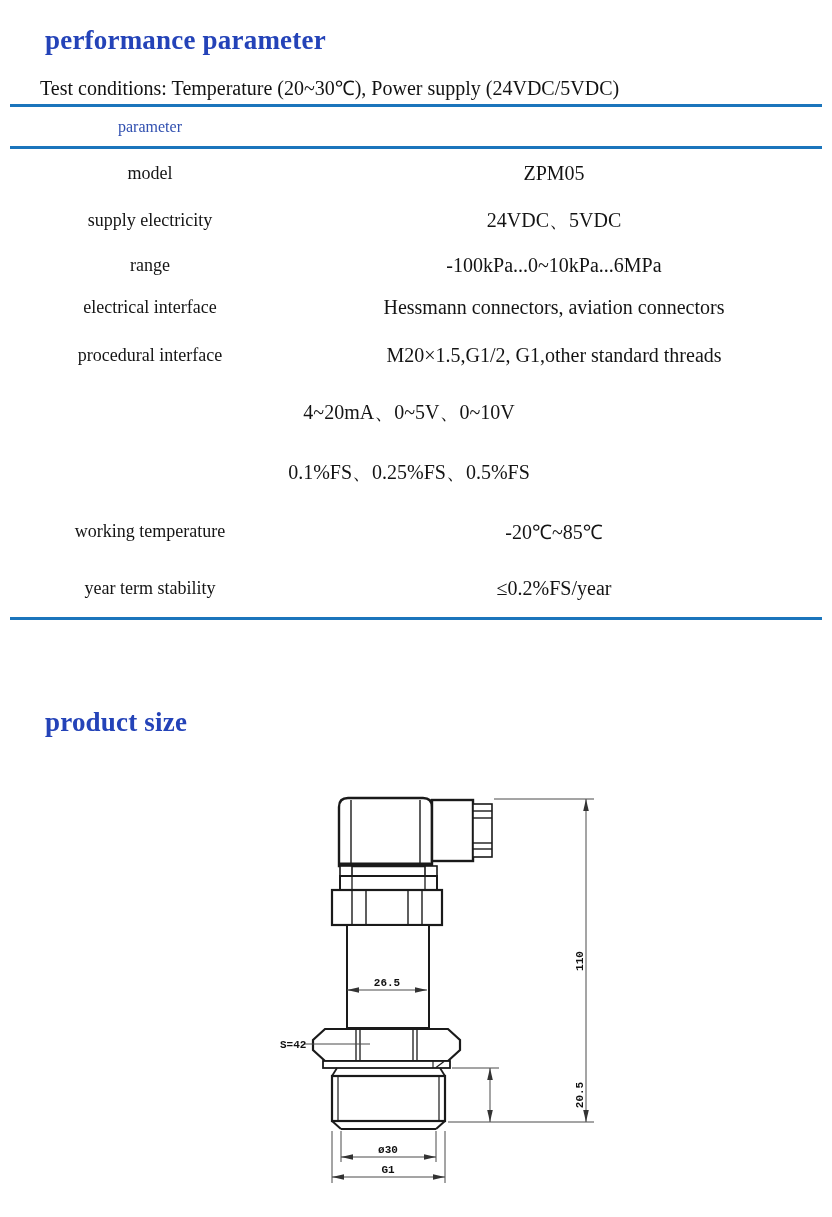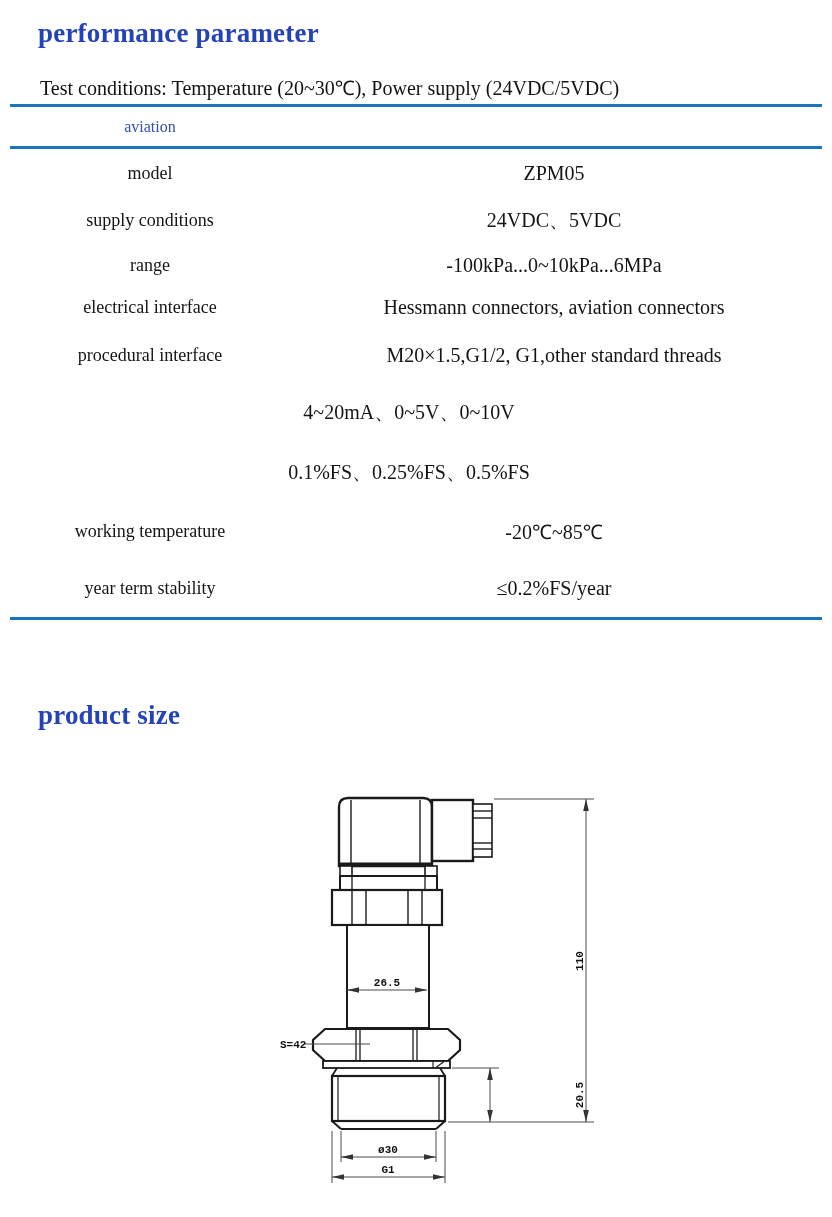--- a/index.html
+++ b/index.html
@@ -1,21 +1,21 @@
 <!DOCTYPE html>
 <html><head>
 <meta charset="utf-8">
 <style>
   html,body { margin:0; padding:0; background:#ffffff; }
   .page {
     position:relative; width:832px; height:1217px; background:#ffffff;
     font-family:"Liberation Serif", serif; overflow:hidden;
   }
   .sec-title {
-    position:absolute; left:30px; margin:8px;
+    position:absolute; left:30px; margin:15px;
     font-size:27px; font-weight:bold; color:#2443b8;
     font-family:"Liberation Serif", serif; letter-spacing:0.2px;
   }
   #title1 { top:10px; }
   #title2 { top:692px; }
   .testcond {
     position:absolute; left:28px; top:62px; margin:12px;
     font-size:20px; color:#121212; line-height:28px;
   }
   
@@ -47,29 +47,29 @@
 <body>
 
 <div class="page">
 
   <h1 id="title1" class="sec-title">performance parameter</h1>
 
   <p class="testcond">Test conditions: Temperature (20~30℃), Power supply (24VDC/5VDC)</p>
 
   <div class="ptable">
     <div class="trow hdr">
-      <div class="cl">aviation</div>
+      <div class="cl">parameter</div>
       <div class="cv"></div>
     </div>
     <div class="trow rh0">
       <div class="cl">model</div>
       <div class="cv">ZPM05</div>
     </div>
     <div class="trow rh1">
-      <div class="cl">supply conditions</div>
+      <div class="cl">supply electricity</div>
       <div class="cv">24VDC、5VDC</div>
     </div>
     <div class="trow rh2">
       <div class="cl">range</div>
       <div class="cv">-100kPa...0~10kPa...6MPa</div>
     </div>
     <div class="trow rh3">
       <div class="cl">electrical interface</div>
       <div class="cv">Hessmann connectors, aviation connectors</div>
     </div>

